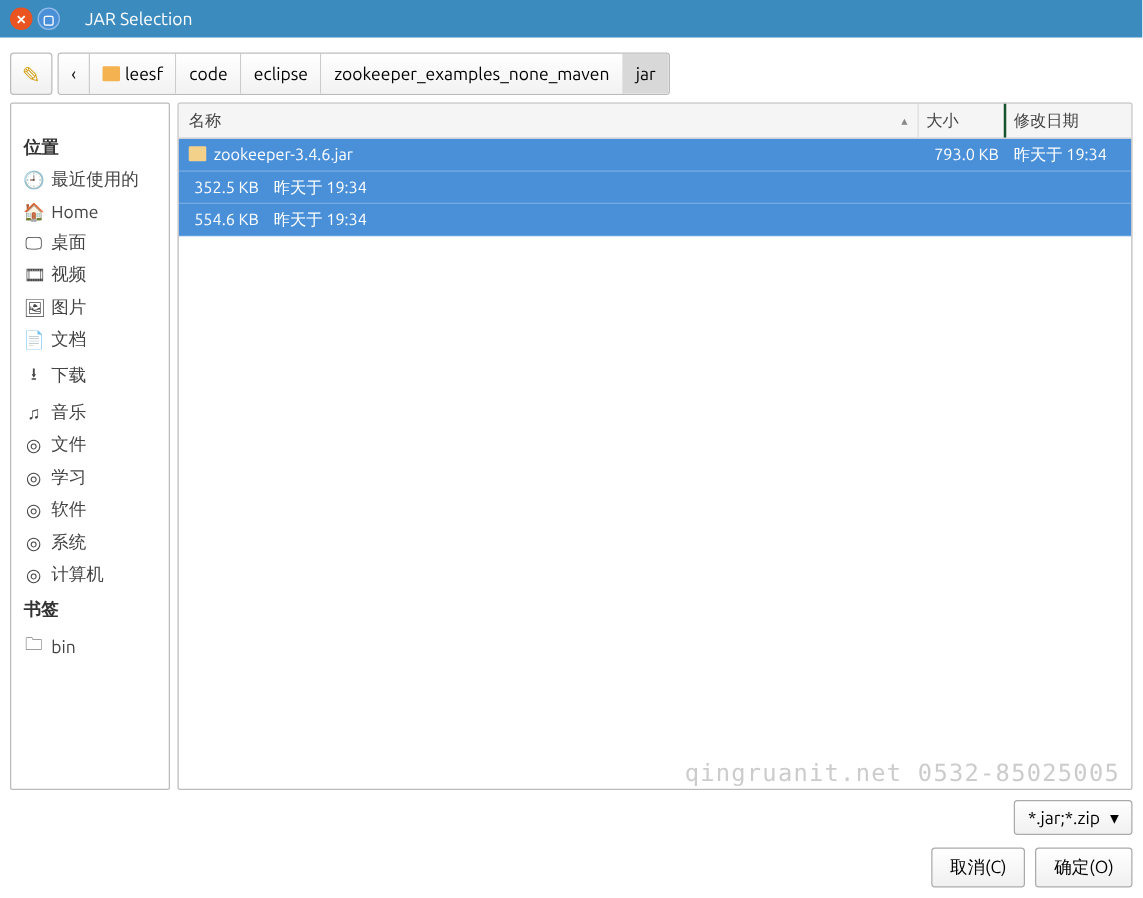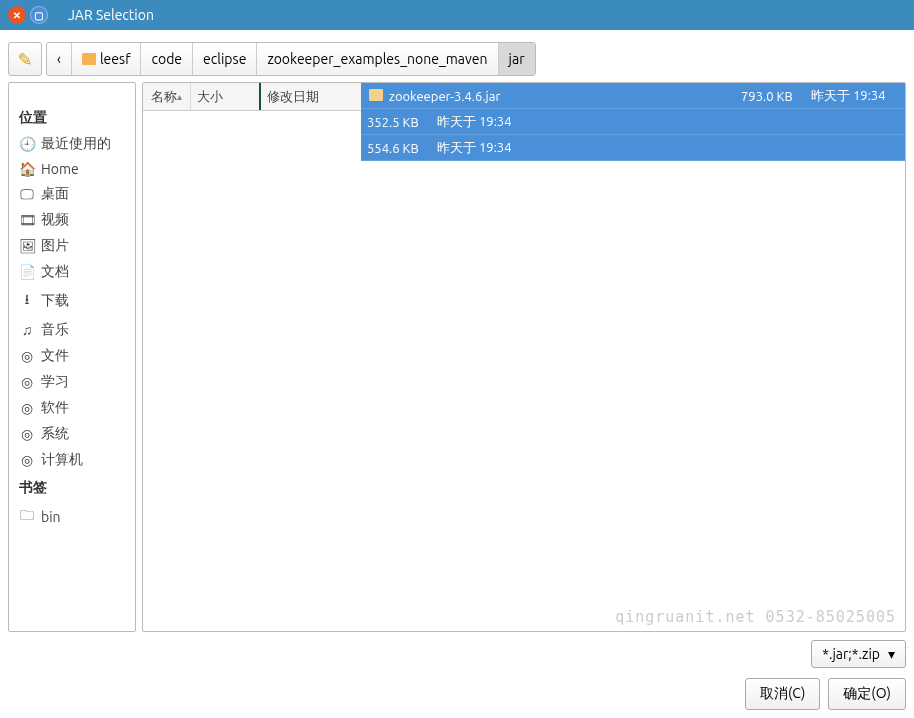--- a/index.html
+++ b/index.html
@@ -14,33 +14,33 @@
 .icon-btn { width: 34px; height: 34px; border: 1px solid #bbb; background: linear-gradient(#fff,#f0f0f0); border-radius: 3px; display: flex; align-items: center; justify-content: center; }
 .breadcrumb { display: flex; border: 1px solid #bbb; border-radius: 3px; overflow: hidden; height: 34px; }
 .crumb { padding: 0 10px; display: flex; align-items: center; border-right: 1px solid #ccc; background: linear-gradient(#fff,#f2f2f2); cursor: pointer; }
 .crumb:last-child { border-right: none; }
 .crumb.active { background: #d8d8d8; }
 .mainrow { display: flex; flex: 1; gap: 6px; min-height: 0; }
 .sidebar { width: 128px; border: 1px solid #bbb; border-radius: 2px; padding: 20px 4px; overflow-y: auto; }
 .side-header { font-weight: bold; padding: 6px 6px 4px 6px; color: #333; }
 .side-item { padding: 4px 6px; display: flex; align-items: center; gap: 6px; cursor: pointer; color: #444; }
 .side-icon { width: 16px; display: inline-block; text-align: center; }
-.listarea { flex: 1; display: flex; border: 1px solid #bbb; border-radius: 2px; min-height: 0; }
+.listarea { flex: 1; display: flex; flex-direction: column; border: 1px solid #bbb; border-radius: 2px; min-height: 0; }
 .list-header { display: flex; background: #f5f5f5; border-bottom: 1px solid #ccc; height: 28px; align-items: center; font-size: 13px; color: #444; }
 .col-name { flex: 1; padding-left: 8px; display: flex; align-items: center; justify-content: space-between; border-right: 1px solid #ddd; height: 100%; }
 .col-size { width: 70px; padding: 0 6px; border-right: 2px solid #14532d; height: 100%; display: flex; align-items: center; }
 .col-date { width: 100px; padding: 0 6px; height: 100%; display: flex; align-items: center; }
 .list-body { flex: 1; overflow-y: auto; }
 .row { display: flex; height: 26px; align-items: center; background: #4a90d9; color: #fff; font-size: 13px; border-bottom: 1px solid rgba(255,255,255,0.15); }
 .row .c-name { flex: 1; padding-left: 8px; display: flex; align-items: flex-start; gap: 6px; }
-.row .c-size { width: 70px; padding: 0 6px; text-align: left; }
+.row .c-size { width: 70px; padding: 0 6px; text-align: right; }
 .row .c-date { width: 100px; padding: 0 6px; }
 .file-icon { width: 14px; height: 12px; background: #f4d18a; border-radius: 1px; display: inline-block; }
 .bottombar { display: flex; justify-content: flex-end; gap: 6px; padding-top: 8px; position: relative; }
-.watermark { position: absolute; right: 10px; top: -24px; color: #ccc; font-size: 15px; letter-spacing: 1px; font-family: monospace; }
+.watermark { position: absolute; right: 10px; top: -24px; color: #ccc; font-size: 19px; letter-spacing: 1px; font-family: monospace; }
 .filter { border: 1px solid #aaa; background: linear-gradient(#fff,#f0f0f0); border-radius: 3px; padding: 5px 10px; display: flex; align-items: center; gap: 8px; margin-bottom: 4px; }
 .buttons { display: flex; gap: 8px; }
 .btn { border: 1px solid #aaa; background: linear-gradient(#fff,#f0f0f0); border-radius: 3px; padding: 6px 14px; cursor: pointer; }
 .sort-arrow { color: #888; padding-right: 8px; font-size: 10px; }
 .folder-crumb-icon { width: 14px; height: 12px; background: #f4b350; border-radius: 1px; display: inline-block; margin-right: 4px; }
 .rightcol { display: flex; flex-direction: column; align-items: flex-end; gap: 6px; }
 </style>
 </head>
 <body>
 

